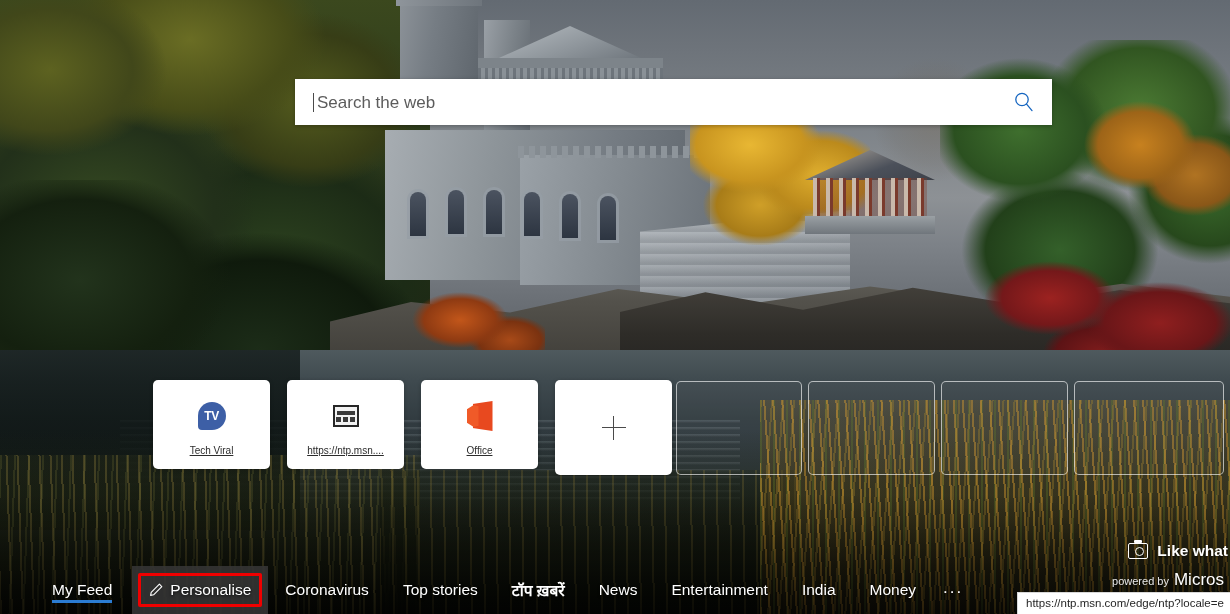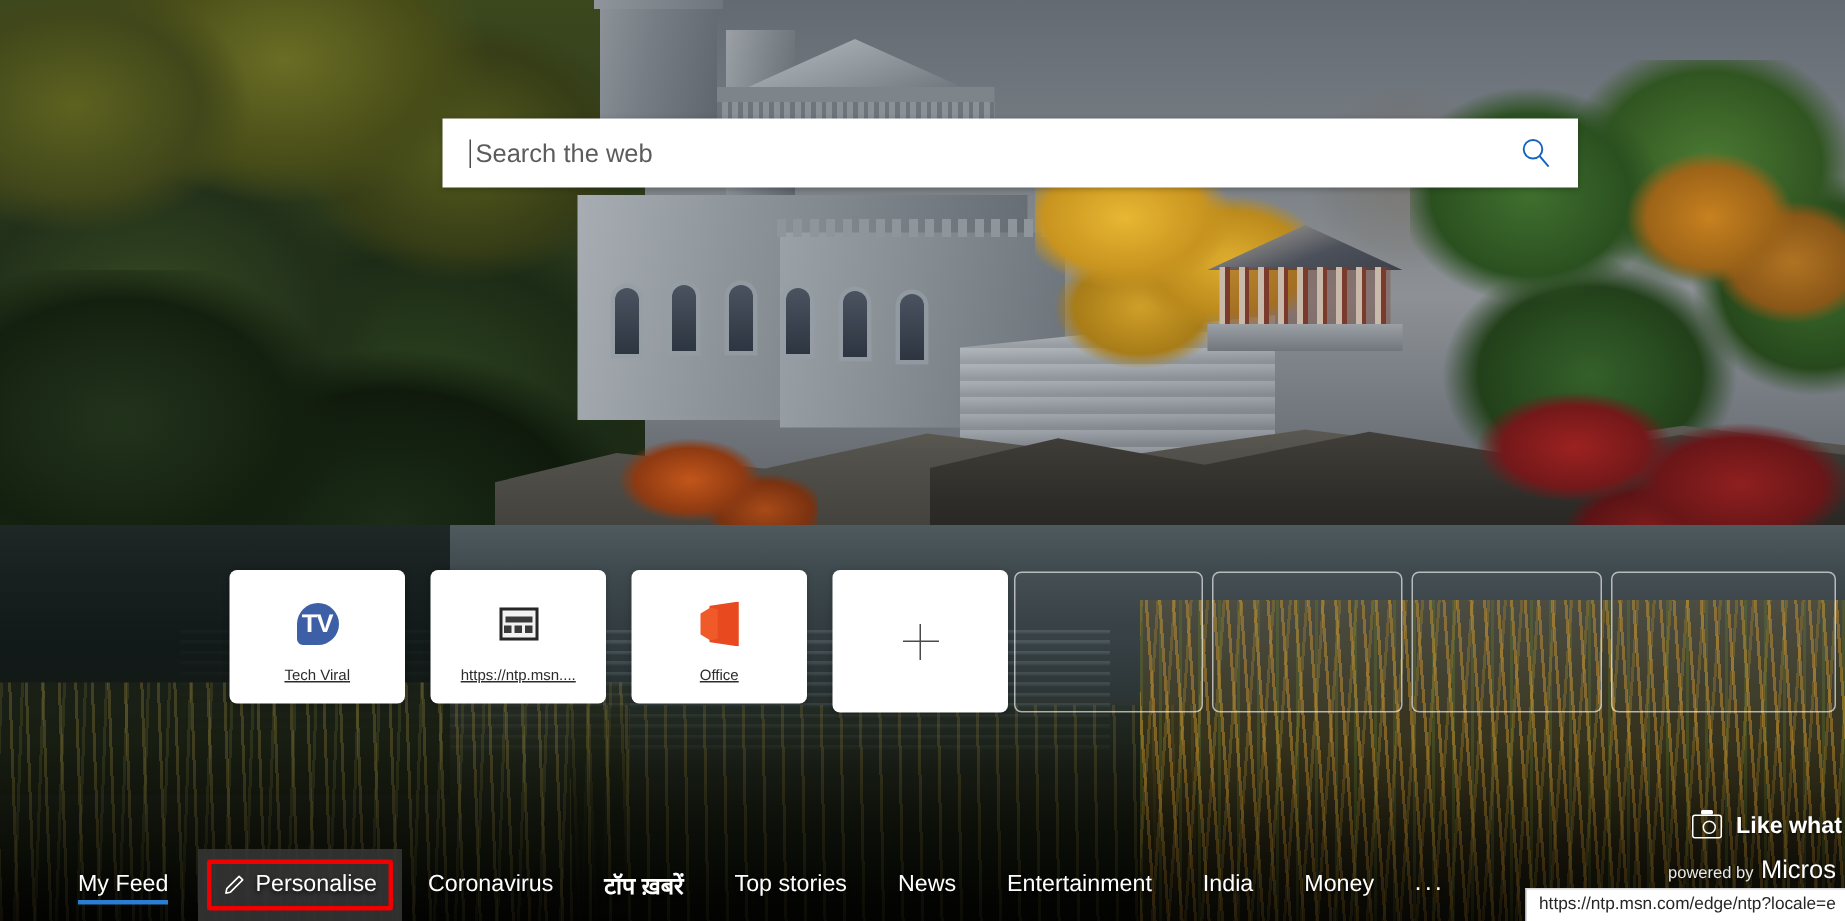--- a/index.html
+++ b/index.html
@@ -314,21 +314,21 @@
 
   
   .tv-shape {
     width: 28px; height: 28px;
     background: #3d5fa6;
     border-radius: 50% 50% 50% 14% / 50% 50% 50% 14%;
     transform: rotate(0deg);
     display: flex; align-items: center; justify-content: center;
   }
   .tv-text {
-    color: #fff; font-size: 17px; font-weight: bold; letter-spacing: -.5px;
+    color: #fff; font-size: 12px; font-weight: bold; letter-spacing: -.5px;
     font-family: "Liberation Sans", sans-serif;
   }
   
   .page-icon {
     width: 26px; height: 22px; border: 2px solid #262626; background:#f2f2f2;
     display:flex; flex-direction: column; align-items:center; justify-content:center; gap:2px;
   }
   .page-icon-bar { width: 18px; height: 4px; background:#3a3a3a; }
   .page-icon-row { display:flex; gap:2px; }
   .page-icon-sq { width: 5px; height: 5px; background:#3a3a3a; }
@@ -598,26 +598,26 @@
           <path d="M10.4 1.2 L12.8 3.6 L4.6 11.8 L1.6 12.4 L2.2 9.4 Z" fill="none" stroke="#ffffff" stroke-width="1.1" stroke-linejoin="round"></path>
         </svg>
       </span>
       <span>Personalise</span>
     </div>
 
     <div class="nav-item">
       <span>Coronavirus</span>
     </div>
 
+    <div class="nav-item">
+      <span>Top stories</span>
+    </div>
+
     <div class="nav-item bold">
       <span>टॉप ख़बरें</span>
-    </div>
-
-    <div class="nav-item">
-      <span>Top stories</span>
     </div>
 
     <div class="nav-item">
       <span>News</span>
     </div>
 
     <div class="nav-item">
       <span>Entertainment</span>
     </div>
 

